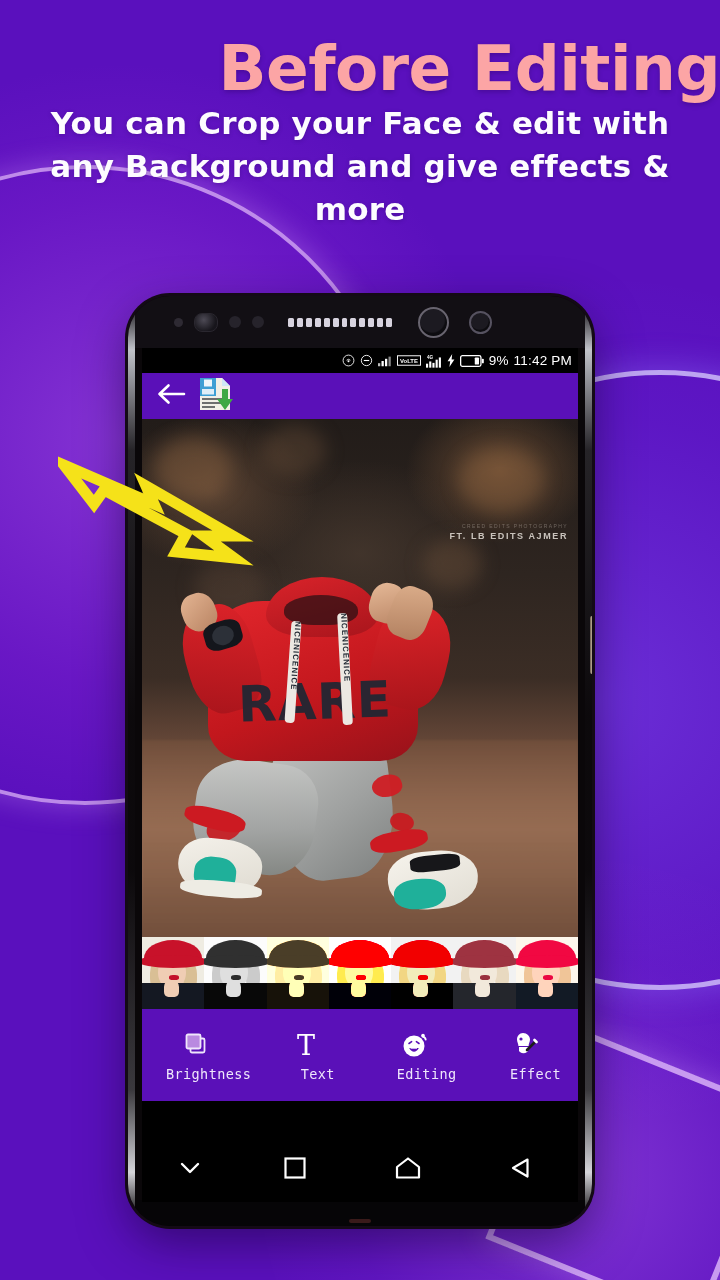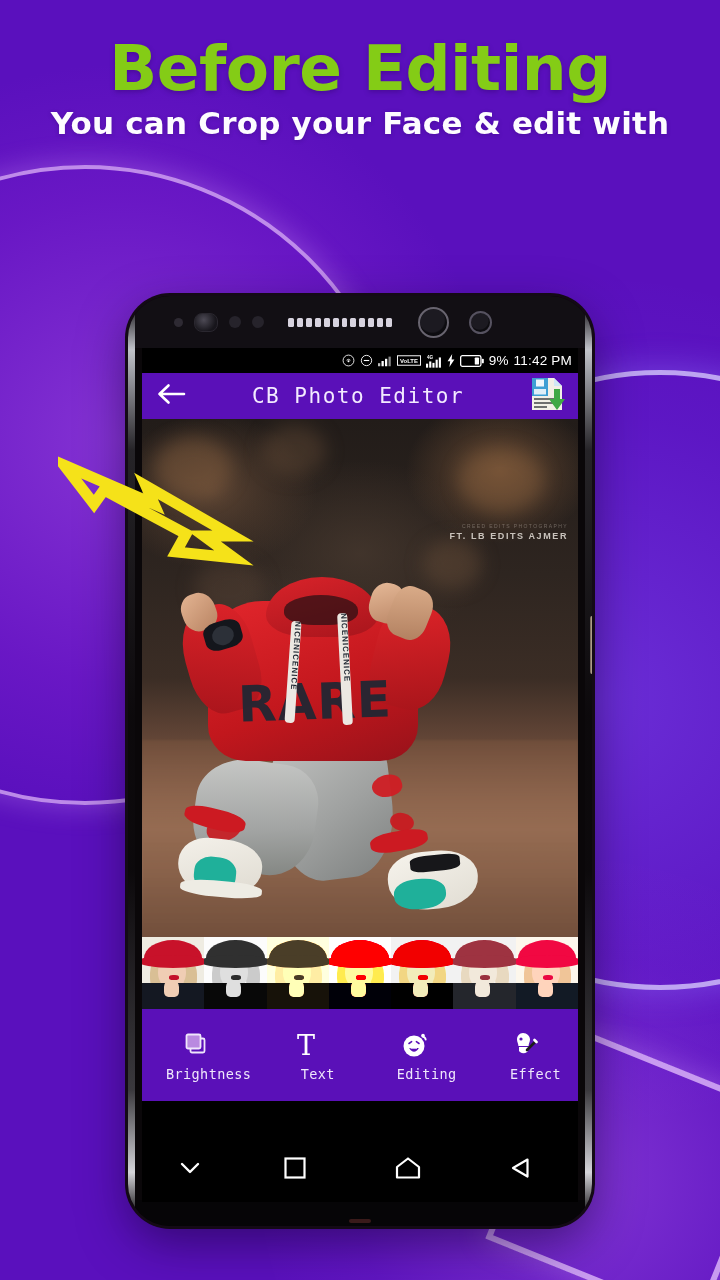--- a/index.html
+++ b/index.html
@@ -41,23 +41,24 @@
     position:absolute; right:-30px; bottom:-10px; width:230px; height:230px;
     border:6px solid rgba(224,186,250,.80);
     transform:rotate(22deg);
     box-shadow:0 0 26px 3px rgba(205,150,250,.28);
   }
 
   
   .headings { position:absolute; left:0; right:0; top:36px; text-align:center; z-index:5; }
   .title {
     font-family:"DejaVu Sans", sans-serif;
-    font-size:63px; font-weight:bold; color:#84cc16;
+    font-size:63px; font-weight:bold; color:#fca5a5;
     letter-spacing:-.5px; line-height:1.05;
     text-shadow:0 2px 5px rgba(40,0,90,.35);
+    text-align:right;
   }
   .subtitle {
     font-family:"DejaVu Sans", sans-serif;
     font-size:31px; font-weight:bold; color:#fdfcff;
     line-height:1.38; letter-spacing:.2px;
     text-shadow:0 1px 4px rgba(40,0,90,.3);
   }
 
   
   .phone {
@@ -264,20 +265,21 @@
   <div class="bg-glow-c"></div>
   <div class="circle-left"></div>
   <div class="circle-right"></div>
   <div class="diamond-br"></div>
 </div>
 
 <div class="headings">
   <div class="title">Before Editing</div>
   <div class="subtitle">
     <div>You can Crop your Face &amp; edit with</div>
+    <div>any Background and give effects &amp; more</div>
   </div>
 </div>
 
 <div class="phone">
 
   <div class="phone-top">
     <div style="display:flex;align-items:center;gap:11px;margin-left:46px;">
       <span class="sensor-dot"></span>
       <span class="sensor-cam"></span>
       <span class="sensor-small"></span>
@@ -362,21 +364,20 @@
     </div>
 
     <div class="appbar">
       <div class="back-btn">
         <span>
           <svg width="30" height="24" viewBox="0 0 30 24">
               <path d="M12.5 3.5 3.5 12l9 8.5M3.5 12H28" fill="none" stroke="#ffffff" stroke-width="2.6" stroke-linecap="round" stroke-linejoin="round"></path>
             </svg>
         </span>
       </div>
-      <div class="app-title">CB Photo Editor</div>
       <div class="save-btn">
         <span>
           <svg width="36" height="36" viewBox="0 0 36 36">
             <path d="M3 2h22l8 8v24H3z" fill="#f2efe6"></path>
             <path d="M25 2l8 8h-8z" fill="#cfe8f5"></path>
             <rect x="3" y="2" width="16" height="18" fill="#3f9fd4"></rect>
             <rect x="7" y="3.5" width="8" height="7" fill="#eef6fb"></rect>
             <rect x="5" y="13" width="12" height="5.5" fill="#dfeef8"></rect>
             <rect x="5" y="22" width="20" height="2" fill="#6e6e6e"></rect>
             <rect x="5" y="26" width="20" height="2" fill="#6e6e6e"></rect>

